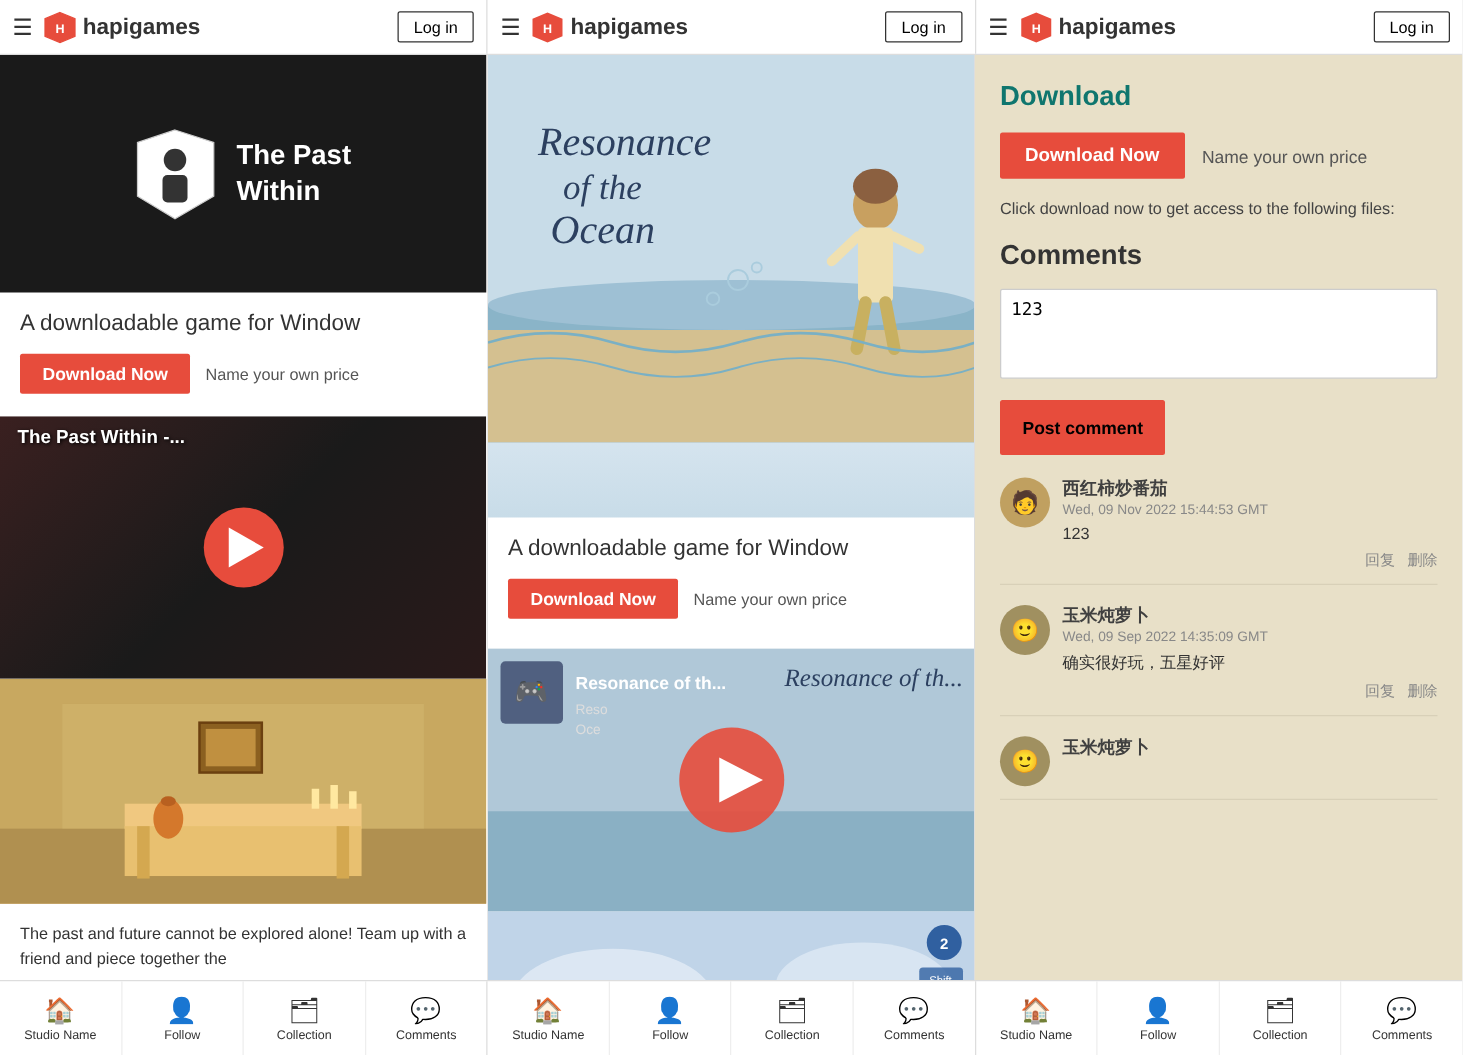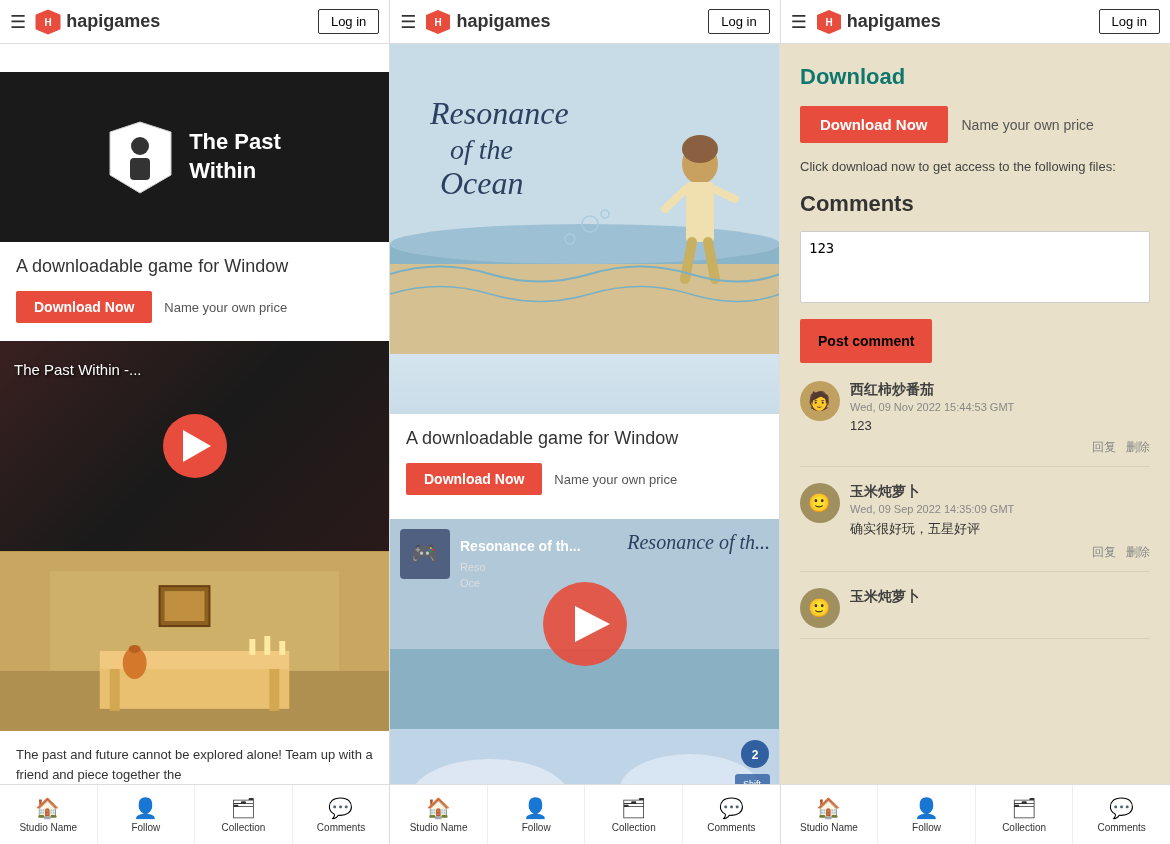--- a/index.html
+++ b/index.html
@@ -60,27 +60,26 @@
     
     .col-left {
       width: 390px;
       background: #fff;
       border-right: 1px solid #ddd;
       overflow-y: auto;
       overflow-x: hidden;
     }
     .game-header-img {
       width: 100%;
-      height: 170px;
+      height: 190px;
       background: #1a1a1a;
       display: flex;
       align-items: center;
       justify-content: center;
       overflow: hidden;
-      margin-top: 28px;
     }
     .game-logo-box {
       display: flex;
       align-items: center;
       gap: 16px;
     }
     .game-title-text {
       color: #fff;
       font-size: 22px;
       font-weight: bold;
@@ -439,21 +438,21 @@
     <div class="game-info">
       <div class="game-desc">A downloadable game for Window</div>
       <div class="btn-row">
         <button class="download-btn">Download Now</button>
         <span class="name-price">Name your own price</span>
       </div>
     </div>
 
     <div class="video-thumb">
       <div class="video-thumb-bg">
-        <div style="position:absolute;top:20px;left:14px;color:#fff;font-size:15px;font-weight:normal;text-shadow:1px 1px 3px #000;">The Past Within -...</div>
+        <div style="position:absolute;top:8px;left:14px;color:#fff;font-size:15px;font-weight:bold;text-shadow:1px 1px 3px #000;">The Past Within -...</div>
       </div>
       <div class="video-title-overlay">
         <div class="play-btn-big">
           <div class="play-triangle"></div>
         </div>
       </div>
     </div>
 
     <div class="screenshot-img">
 

